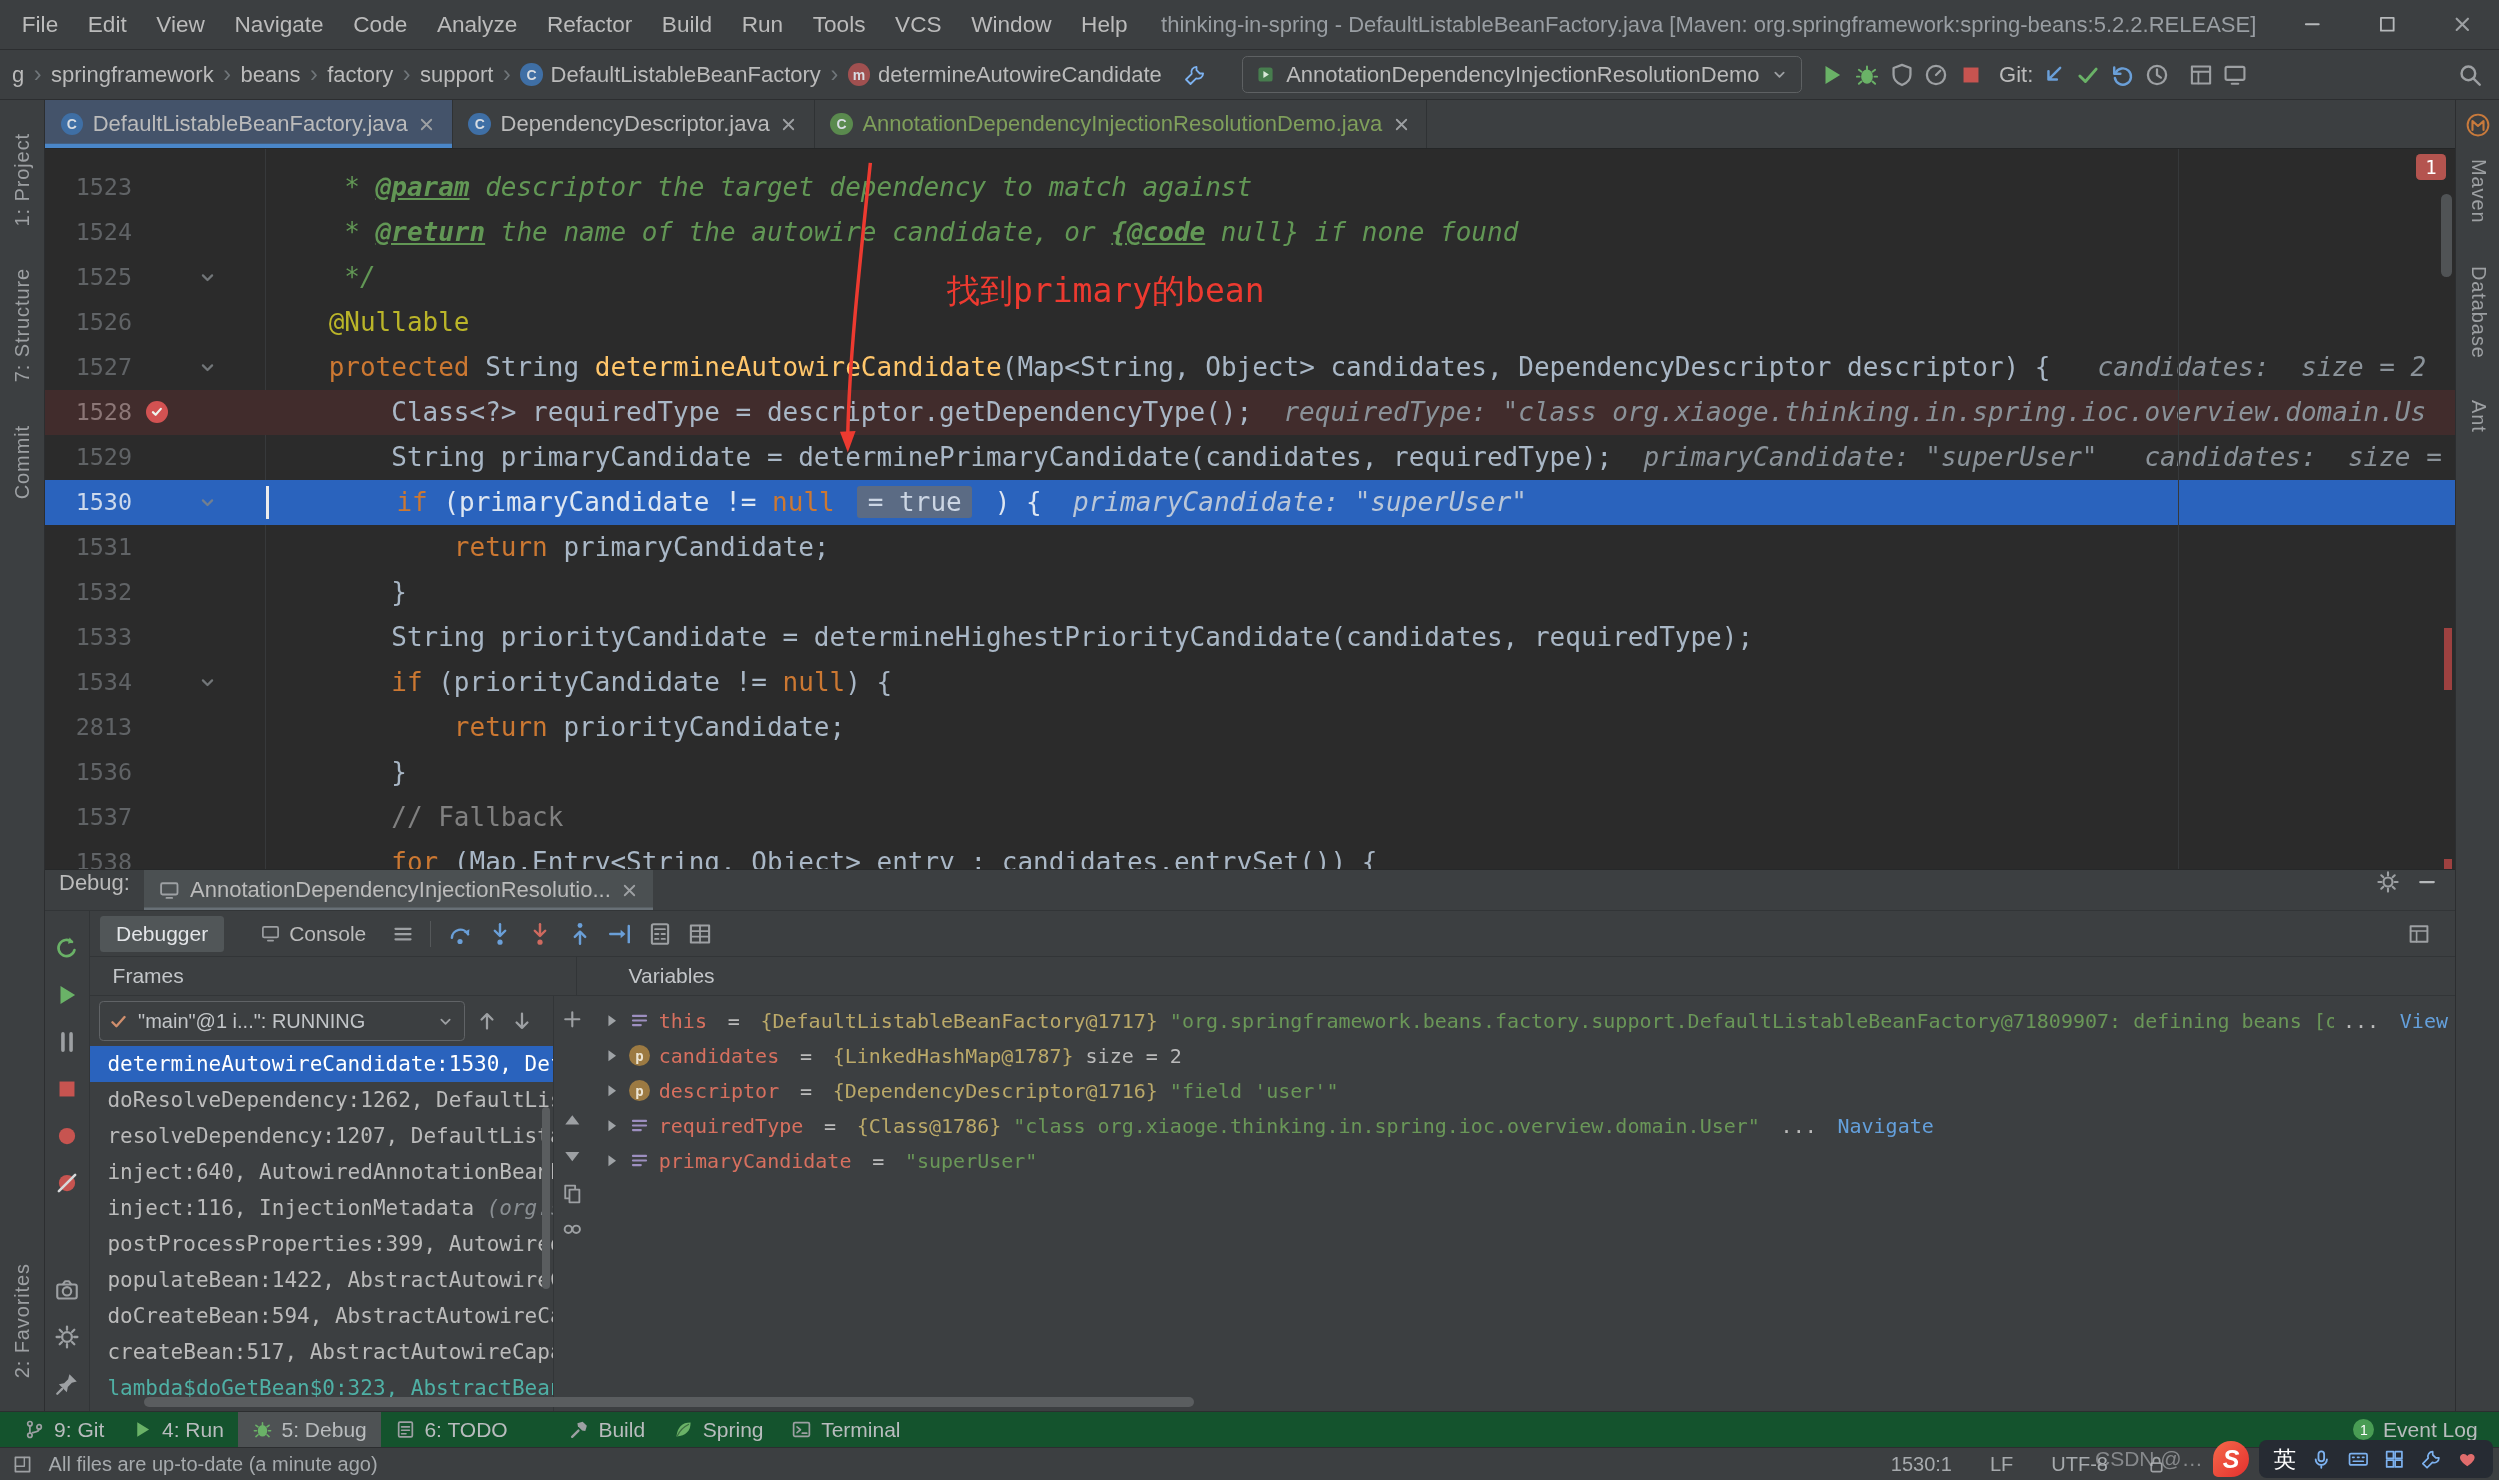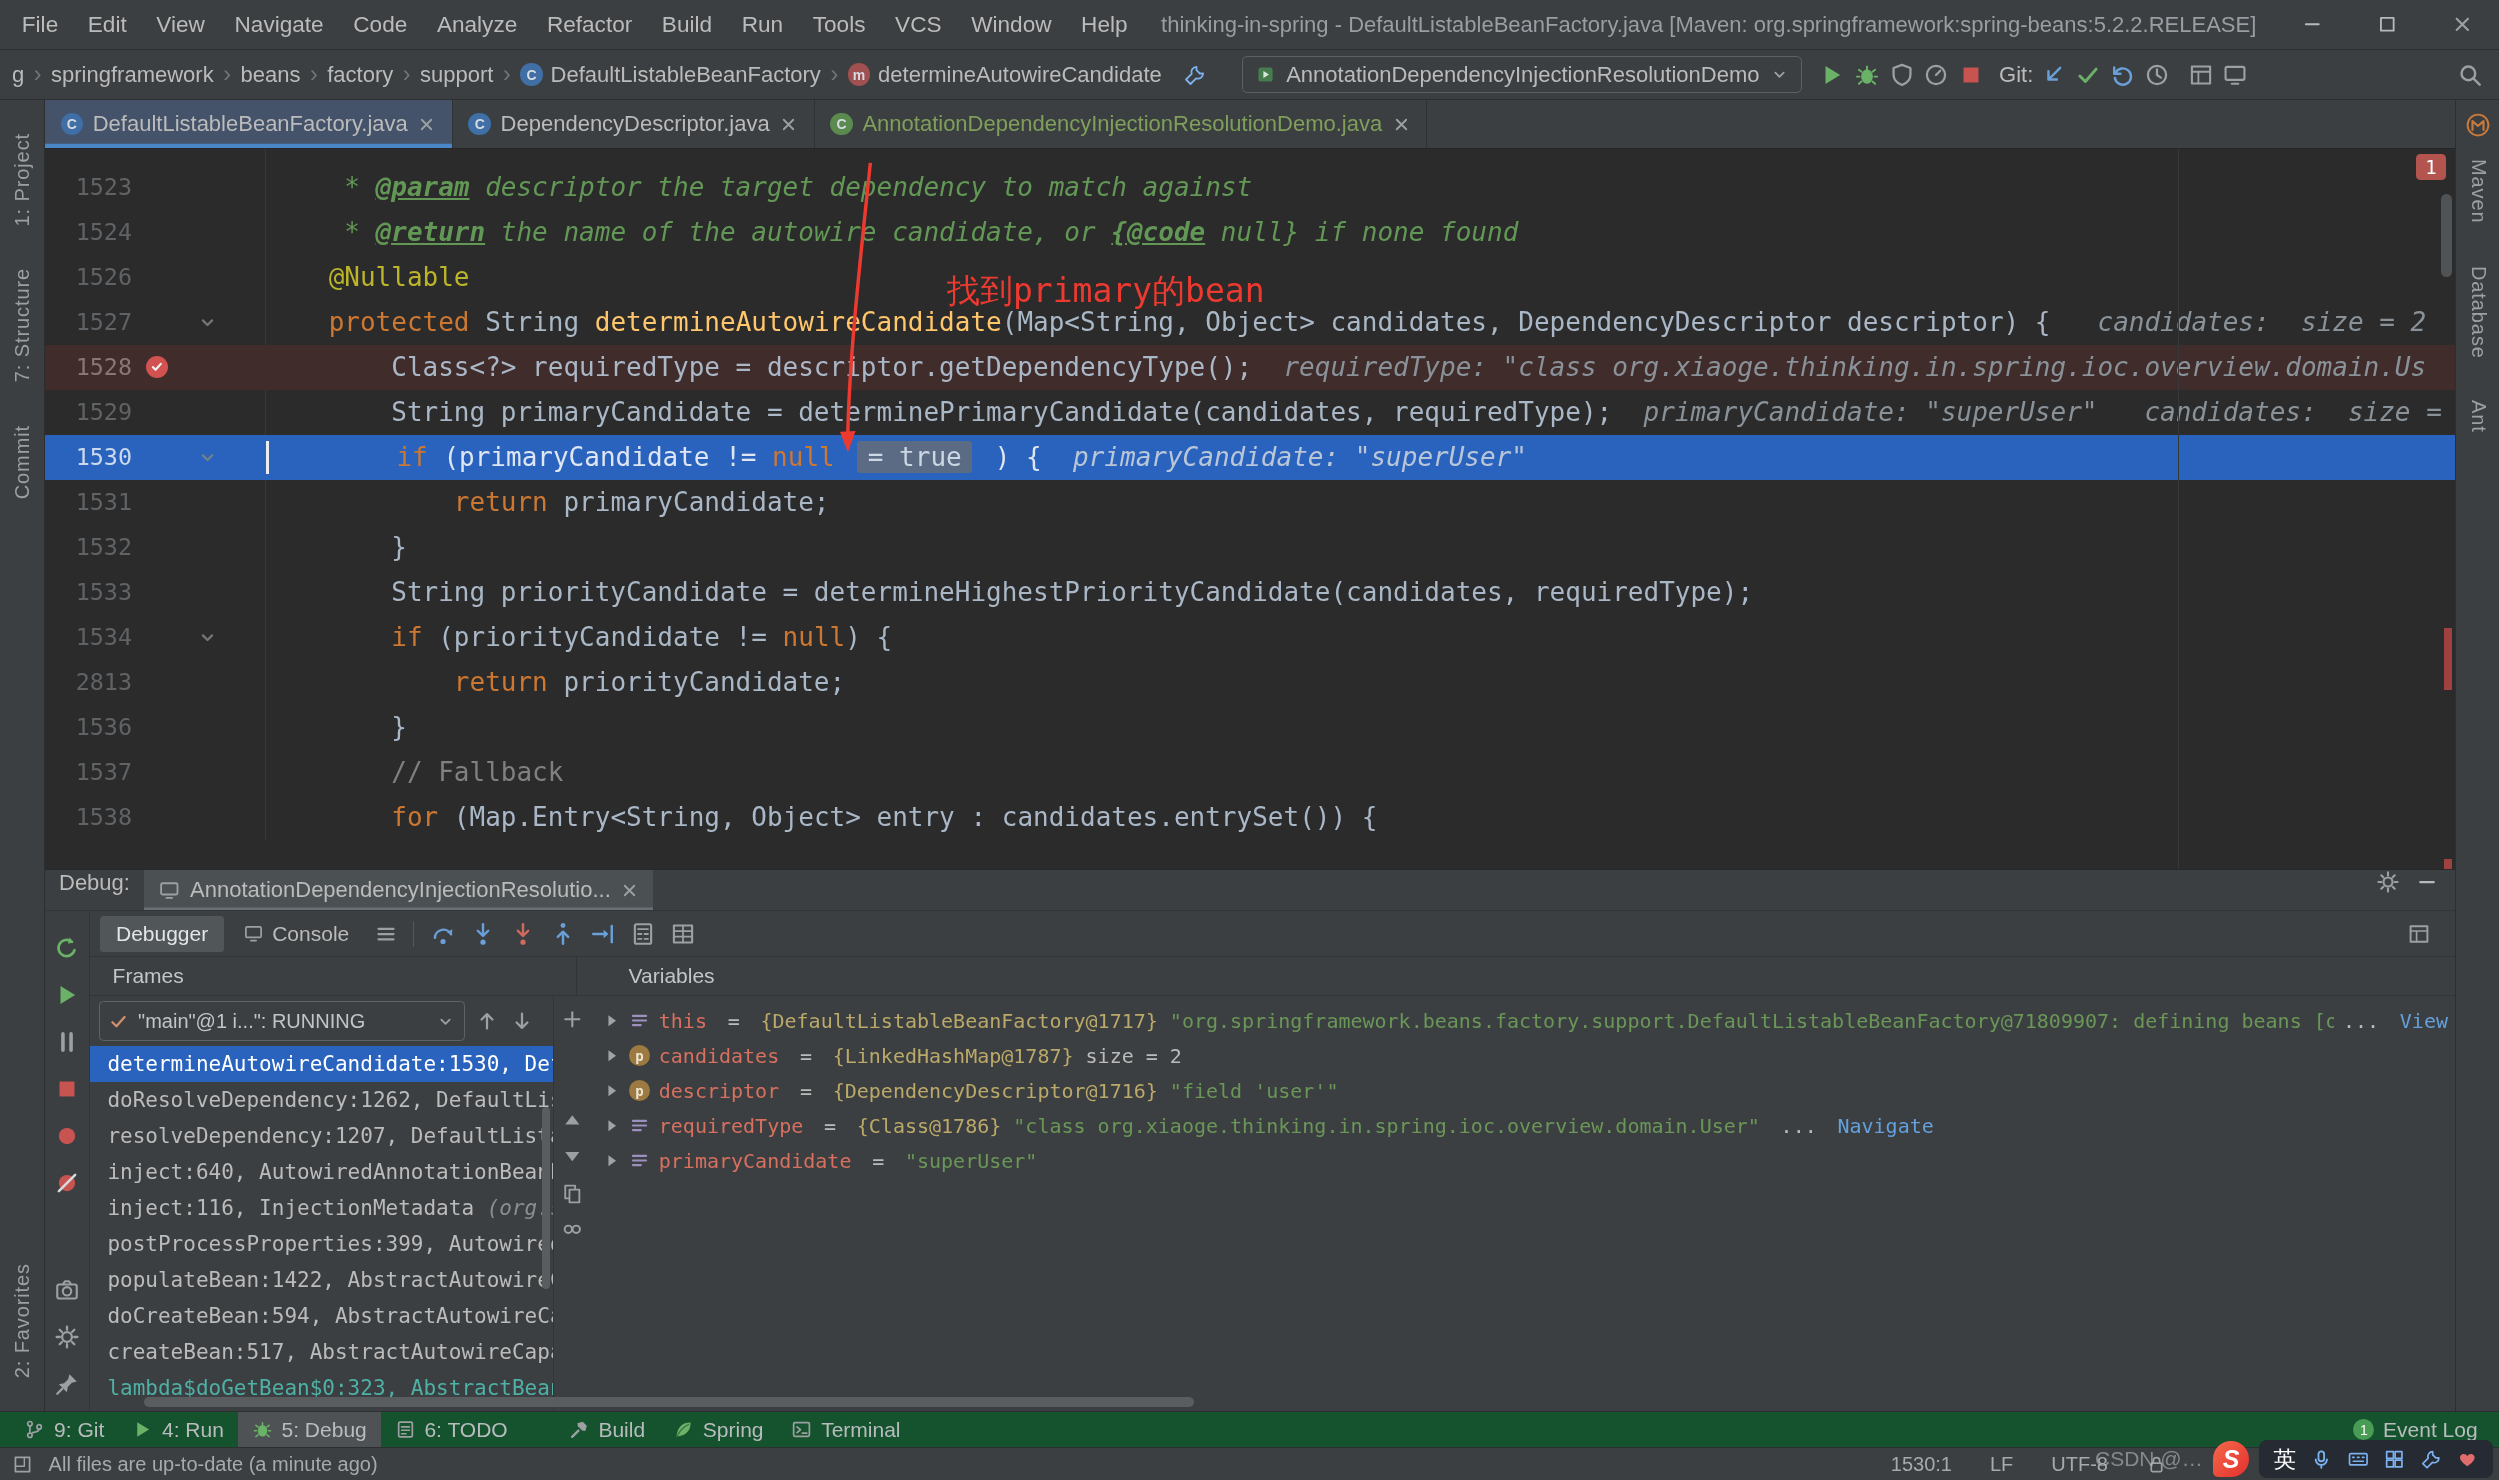--- a/index.html
+++ b/index.html
@@ -342,20 +342,23 @@
               </svg>
             </span>
           </div>
         </div>
 
       <div class="editor">
         <div id="elines">
             <div class="erow sliver"><div class="gut"><span class="lno"></span><span class="gslot"></span><span class="gslot"></span></div></div>
             <div class="erow"><div class="gut"><span class="lno">1523</span><span class="gslot"></span><span class="gslot"></span></div><span class="code"><span class="seg-jd">     * </span><span class="seg-jtag">@param</span><span class="seg-jd"> descriptor the target dependency to match against</span></span></div>
             <div class="erow"><div class="gut"><span class="lno">1524</span><span class="gslot"></span><span class="gslot"></span></div><span class="code"><span class="seg-jd">     * </span><span class="seg-jtag">@return</span><span class="seg-jd"> the name of the autowire candidate, or </span><span class="seg-jtag">{@code</span><span class="seg-jd"> null} if none found</span></span></div>
+            <div class="erow"><div class="gut"><span class="lno">1525</span><span class="gslot"></span><span class="gslot"><span class="icw s24 foldic"><svg viewBox="0 0 16 16" fill="none" stroke-linecap="round" stroke-linejoin="round">
+                      <path d="M4.5 6.4 8 9.9l3.5-3.5" stroke="#7f8487" stroke-width="1.7"></path>
+                    </svg></span></span></div><span class="code"><span class="seg-jd">     */</span></span></div>
             <div class="erow"><div class="gut"><span class="lno">1526</span><span class="gslot"></span><span class="gslot"></span></div><span class="code"><span class="seg-d">    </span><span class="seg-ann">@Nullable</span></span></div>
             <div class="erow"><div class="gut"><span class="lno">1527</span><span class="gslot"></span><span class="gslot"><span class="icw s24 foldic"><svg viewBox="0 0 16 16" fill="none" stroke-linecap="round" stroke-linejoin="round">
                       <path d="M4.5 6.4 8 9.9l3.5-3.5" stroke="#7f8487" stroke-width="1.7"></path>
                     </svg></span></span></div><span class="code"><span class="seg-d">    </span><span class="seg-k">protected </span><span class="seg-d">String </span><span class="seg-m">determineAutowireCandidate</span><span class="seg-d">(Map&lt;String, Object&gt; candidates, DependencyDescriptor descriptor) { </span><span class="seg-hint">  candidates:  size = 2</span></span></div>
             <div class="erow bp"><div class="gut"><span class="lno">1528</span><span class="gslot"><span class="bpdot"><svg viewBox="0 0 16 16" fill="none" stroke-linecap="round" stroke-linejoin="round">
                       <path d="M4.5 8.4 7 10.8 11.8 5.4" stroke="#eef4ee" stroke-width="2"></path>
                     </svg></span></span><span class="gslot"></span></div><span class="code"><span class="seg-d">        Class&lt;?&gt; requiredType = descriptor.getDependencyType(); </span><span class="seg-hint"> requiredType: "class org.xiaoge.thinking.in.spring.ioc.overview.domain.Us</span></span></div>
             <div class="erow"><div class="gut"><span class="lno">1529</span><span class="gslot"></span><span class="gslot"></span></div><span class="code"><span class="seg-d">        String primaryCandidate = determinePrimaryCandidate(candidates, requiredType); </span><span class="seg-hint"> primaryCandidate: "superUser"   candidates:  size = 2</span></span></div>
             <div class="erow exec"><div class="gut"><span class="lno">1530</span><span class="gslot"></span><span class="gslot"><span class="icw s24 foldic"><svg viewBox="0 0 16 16" fill="none" stroke-linecap="round" stroke-linejoin="round">
                       <path d="M4.5 6.4 8 9.9l3.5-3.5" stroke="#7f8487" stroke-width="1.7"></path>
@@ -464,21 +467,21 @@
               </span>
               <span class="icw s30">
                 <svg viewBox="0 0 16 16" fill="none" stroke-linecap="round" stroke-linejoin="round">
                   <path d="M9.5 2 14 6.5l-3 .8-2.5 2.5-.6 3.2L3 8.1l3.2-.6L8.7 5Z" fill="#9da0a3"></path>
                   <path d="M5 11 2 14" stroke="#9da0a3" stroke-width="1.4"></path>
                 </svg>
               </span>
             </div>
           <div class="dright">
             <div class="dtoolbar">
-              <span id="dtabs" style="display:flex;gap:4px">
+              <span id="dtabs" style="display:flex;gap:21px">
                   <span class="dtab2 sel">
                     <span>Debugger</span>
                   </span>
                   <span class="dtab2">
                     <span class="icw s24">
                       <svg viewBox="0 0 16 16" fill="none" stroke-linecap="round" stroke-linejoin="round">
                         <rect x="2.2" y="3" width="11.6" height="8" rx="1" stroke="#9da0a3" stroke-width="1.3"></rect>
                         <path d="M6 13.4h4" stroke="#9da0a3" stroke-width="1.3"></path>
                       </svg>
                     </span>

